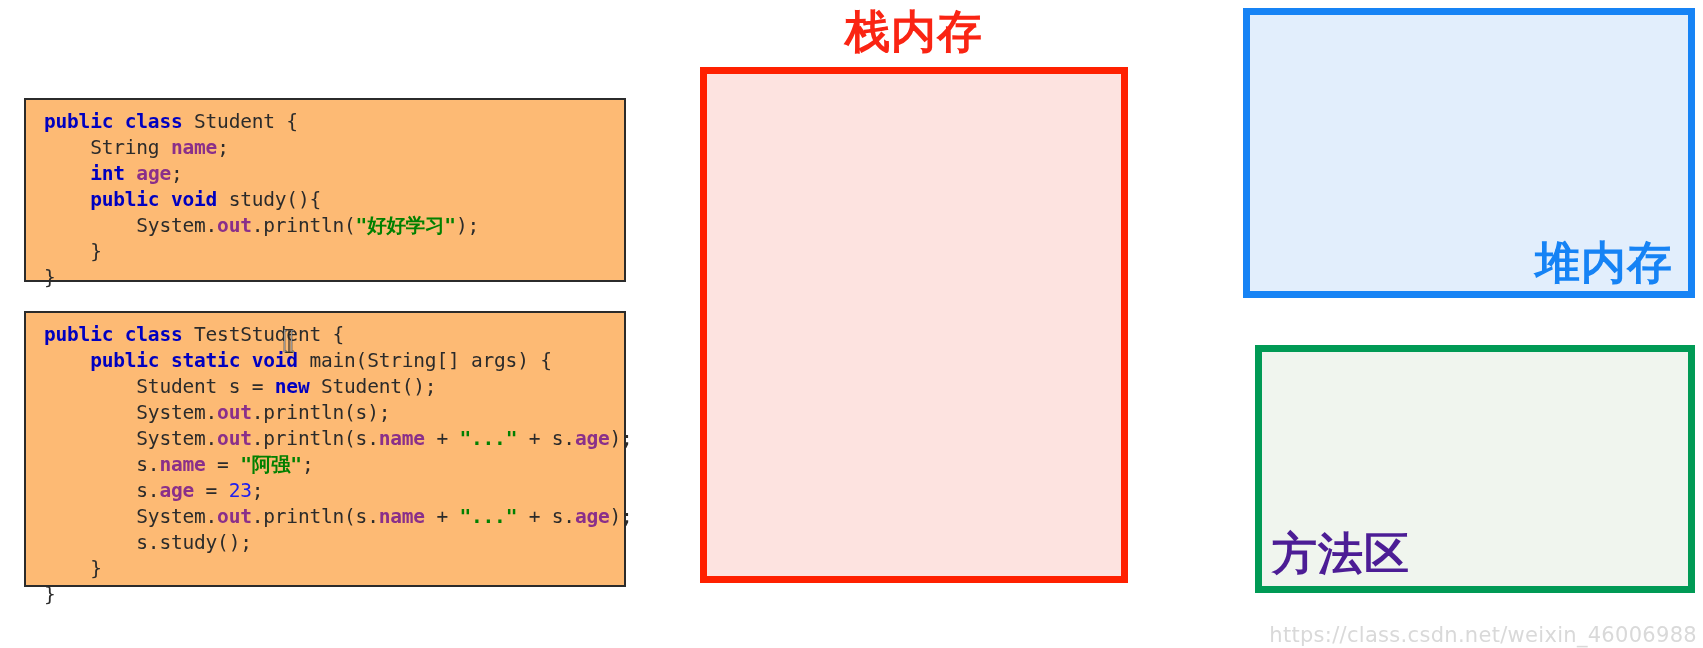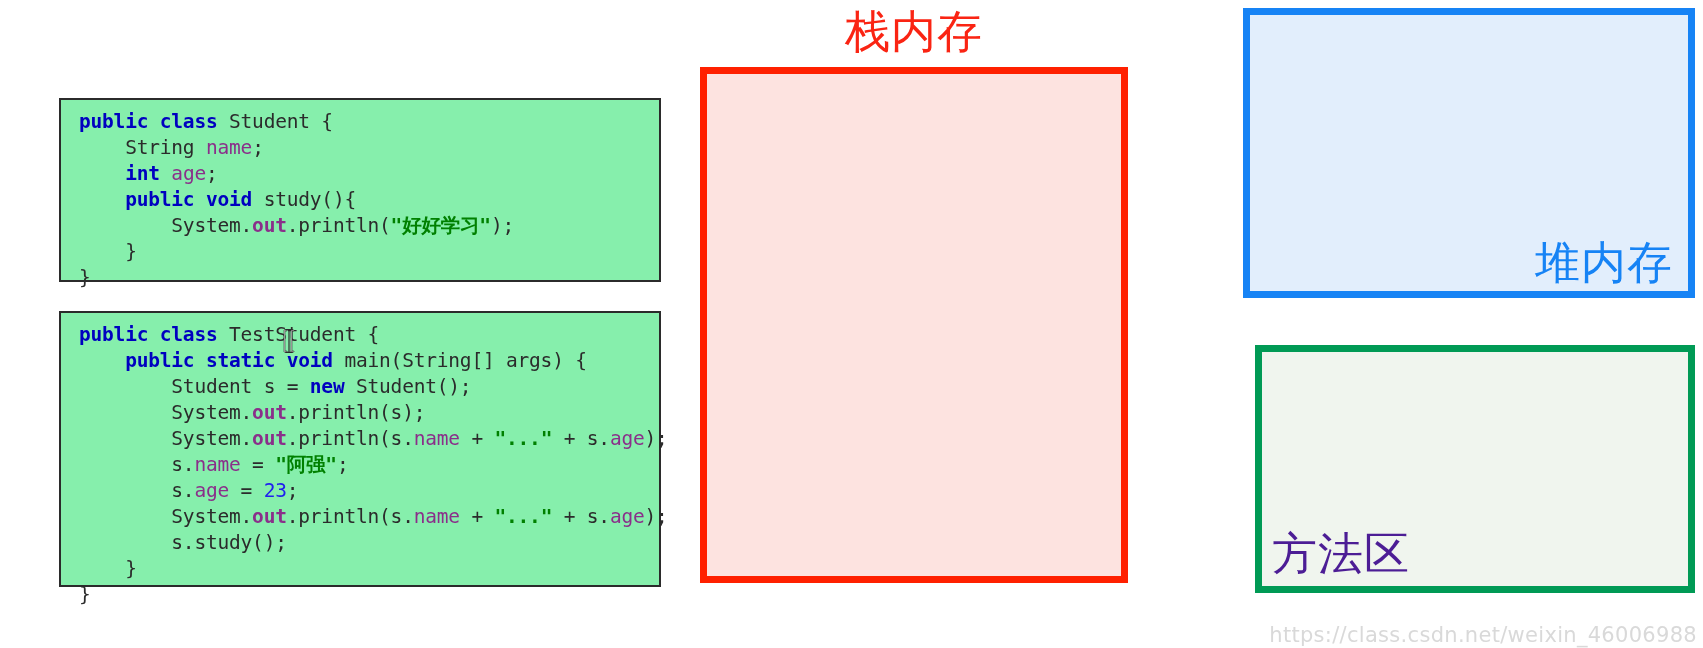--- a/index.html
+++ b/index.html
@@ -11,49 +11,48 @@
     width: 1703px;
     height: 648px;
     position: relative;
     overflow: hidden;
     font-family: "Liberation Sans", sans-serif;
   }
 
   
   .code-block {
     position: absolute;
-    background: #86efac;
+    background: #fdba74;
     border: 2px solid #2b2b2b;
     box-sizing: border-box;
     font-family: "DejaVu Sans Mono", "Liberation Mono", monospace;
     font-size: 19.5px;
     line-height: 26px;
     color: #2b2b2b;
     padding: 9px 0 17px 18px;
     white-space: pre;
     letter-spacing: -0.2px;
-    margin-left: 35px;
   }
   #code-student {
     left: 24px;
     top: 98px;
     width: 602px;
     height: 184px;
   }
   #code-teststudent {
     left: 24px;
     top: 311px;
     width: 602px;
     height: 276px;
   }
   .code-line { display: block; height: 26px; }
 
   
   .kw   { color: #0000c0; font-weight: bold; }
-  .fld  { color: #8a2f8a; font-weight: normal; }
+  .fld  { color: #8a2f8a; font-weight: bold; }
   .str  { color: #008000; font-weight: bold; }
   .stat { color: #8a2f8a; font-weight: bold; }
   .num  { color: #2020ee; }
   .pln  { color: #2b2b2b; }
 
   
   .mem-box {
     position: absolute;
     box-sizing: border-box;
   }
@@ -79,21 +78,21 @@
     width: 440px;
     height: 248px;
     background: #f0f5ee;
     border: 7px solid #009a55;
   }
 
   
   .mem-label {
     position: absolute;
     font-family: "DejaVu Sans", "Liberation Sans", sans-serif;
-    font-weight: normal;
+    font-weight: bold;
     white-space: nowrap;
   }
   #stack-label {
     left: 700px;
     top: 2px;
     width: 428px;
     text-align: center;
     font-size: 45px;
     color: #fa2413;
     letter-spacing: 1px;

